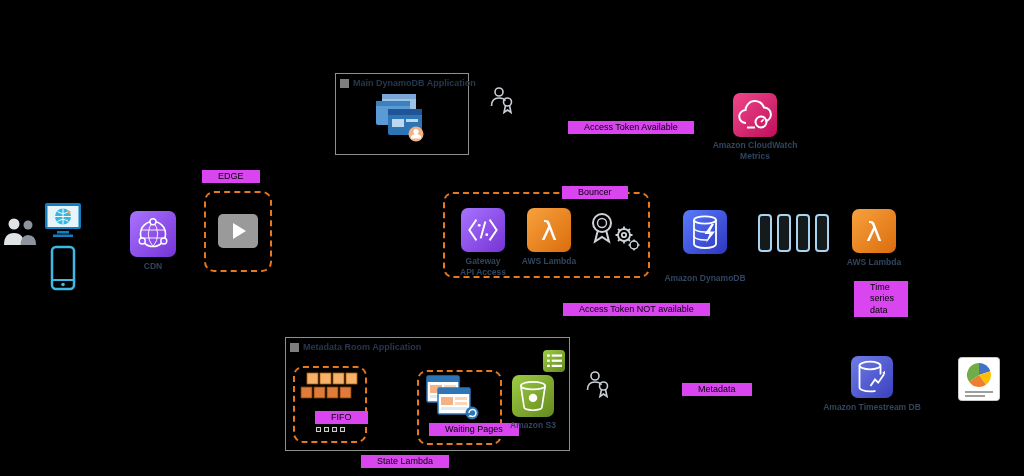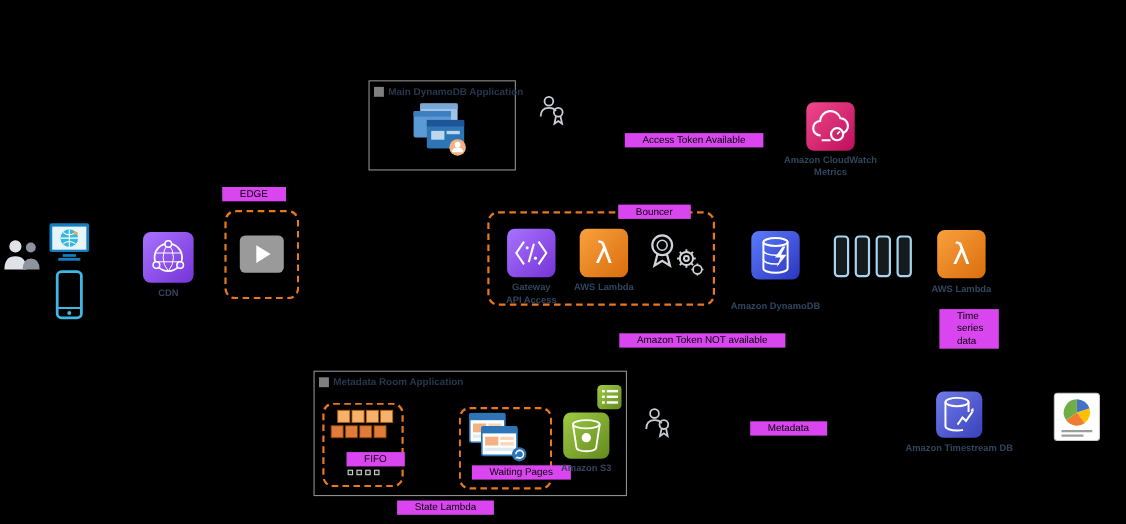--- a/index.html
+++ b/index.html
@@ -207,21 +207,21 @@
   <div class="aws-icon orange" style="left:852px;top:209px;width:44px;height:44px">
     <span class="lambda-glyph">λ</span>
   </div>
   <div class="caption" style="left:844px;top:257px;width:60px">AWS Lambda</div>
 
   <div class="chip multiline" style="left:854px;top:281px;width:54px">
     <span>Time series</span><br>
     <span>data</span>
   </div>
 
-  <div class="chip" style="left:563px;top:303px">Amazon Token NOT available</div>
+  <div class="chip" style="left:563px;top:303px">Access Token NOT available</div>
 
   <div class="group-box" style="left:285px;top:337px;width:285px;height:114px"></div>
   <div class="group-title" style="left:290px;top:342px">
     <span class="sq"></span>
     <span>Metadata Room Application</span>
   </div>
   <div class="aws-icon green" style="left:543px;top:350px;width:22px;height:22px;border-radius:4px">
     <svg width="15" height="14" viewBox="0 0 16 14">
       <rect x="0" y="0" width="3" height="2.4" fill="#fff"></rect>
         <rect x="5" y="0" width="11" height="2.4" fill="#fff"></rect>

